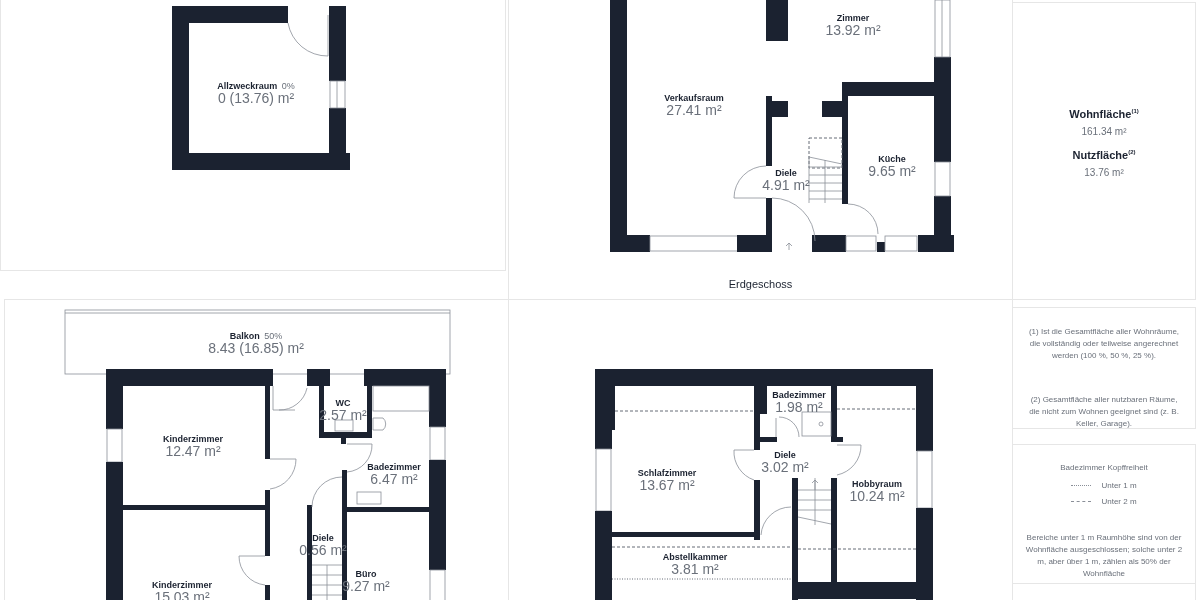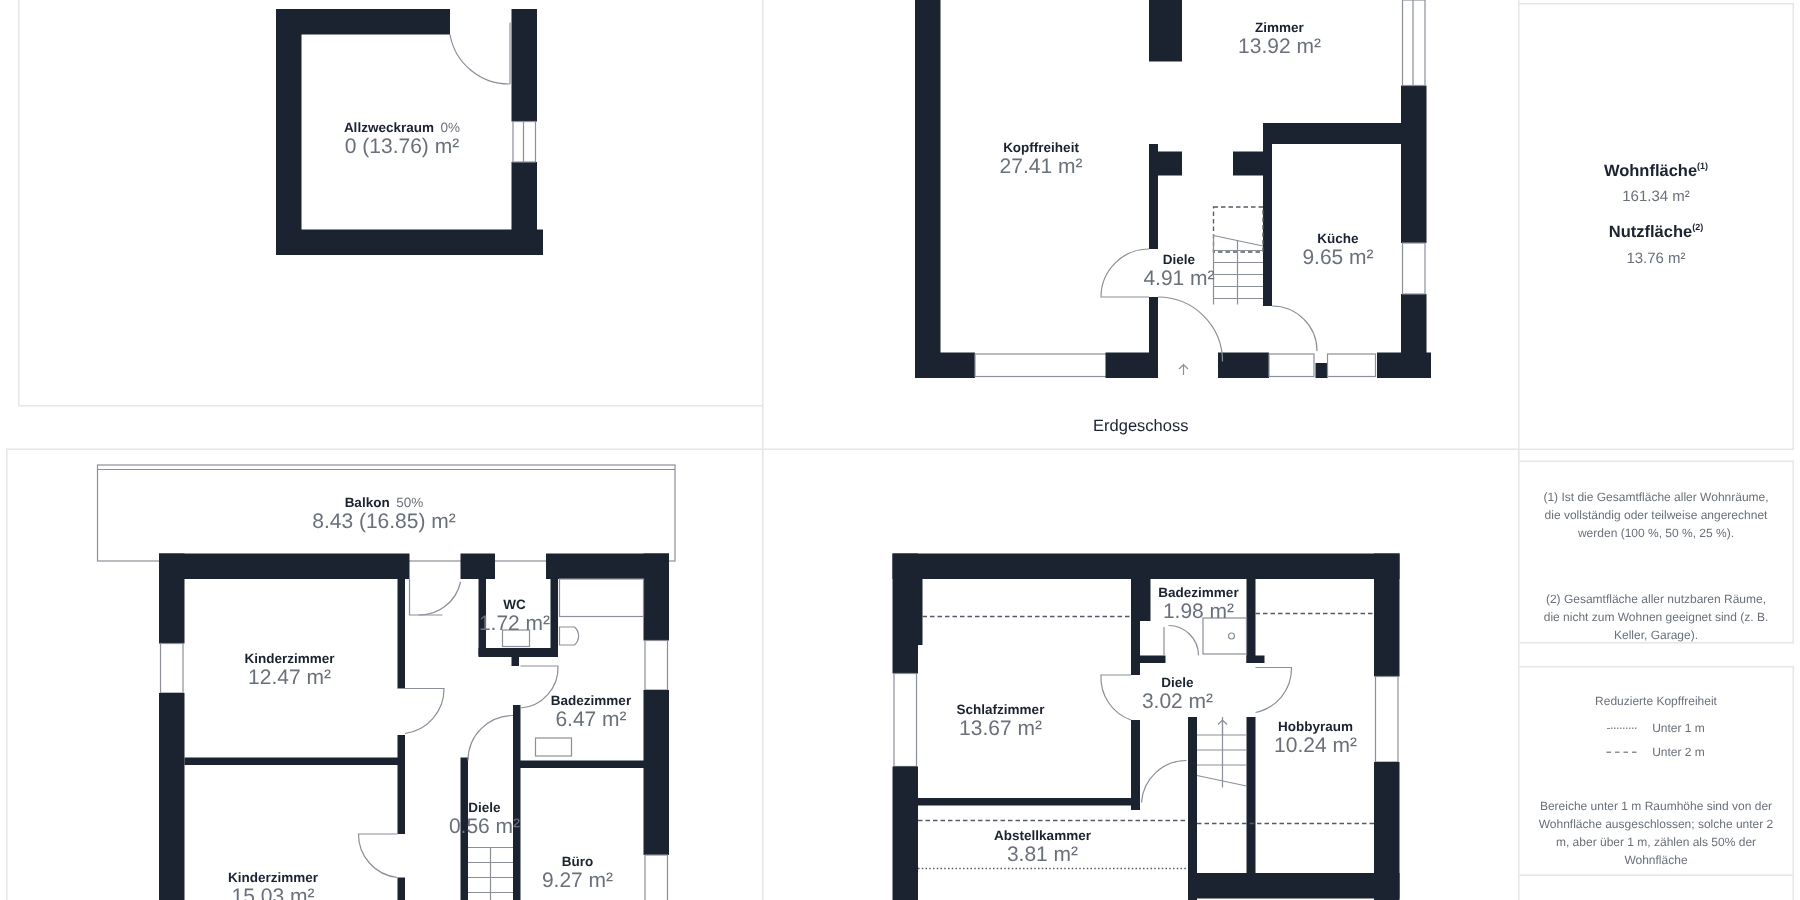--- a/index.html
+++ b/index.html
@@ -28,21 +28,21 @@
 
   .note { font-size: 8px; color: #6a707a; text-align: center; line-height: 12px; }
   .legend-row { display: flex; justify-content: center; align-items: center; gap: 10px; font-size: 8px; color: #6a707a; margin-top: 7px; }
   .legend-line { width: 20px; height: 0; }
   .legend-line.dotted { border-top: 1px dotted #8a8f98; }
   .legend-line.dashed { border-top: 1px dashed #8a8f98; }
 </style>
 </head>
 <body>
 
-<div class="panel" style="left:12px; top:-1px; width:506px; height:272px;">
+<div class="panel" style="left:0; top:-1px; width:506px; height:272px;">
   <svg class="plan" width="506" height="300">
 
     <rect class="wall" x="171" y="6" width="116" height="17"></rect>
     <rect class="wall" x="171" y="6" width="17" height="163"></rect>
     <rect class="wall" x="171" y="153" width="178" height="17"></rect>
     <rect class="wall" x="328" y="6" width="17" height="75"></rect>
     <rect class="wall" x="328" y="108" width="17" height="62"></rect>
 
     <rect class="win" x="329" y="81" width="15" height="27"></rect>
     <line class="thin" x1="336" y1="81" x2="336" y2="108"></line>
@@ -101,21 +101,21 @@
     <path class="thin" d="M263 198 A43 43 0 0 1 306 241"></path>
     <path class="thin" d="M339 204 A30 30 0 0 1 369 234"></path>
 
     <path class="thin" d="M280 250 L280 243 M277 246 L280 243 L283 246"></path>
   </svg>
   <div class="room" style="left:344px; top:12px;">
     <div class="name">Zimmer</div>
     <div class="area">13.92 m²</div>
   </div>
   <div class="room" style="left:185px; top:92px;">
-    <div class="name">Kopffreiheit</div>
+    <div class="name">Verkaufsraum</div>
     <div class="area">27.41 m²</div>
   </div>
   <div class="room" style="left:277px; top:167px;">
     <div class="name">Diele</div>
     <div class="area">4.91 m²</div>
   </div>
   <div class="room" style="left:383px; top:153px;">
     <div class="name">Küche</div>
     <div class="area">9.65 m²</div>
   </div>
@@ -171,39 +171,39 @@
     <path class="thin" d="M342 144 L367 144 A27 27 0 0 1 342 172"></path>
     <path class="thin" d="M337 177 A30 30 0 0 0 307 207"></path>
     <path class="thin" d="M260 256 L234 256 A29 29 0 0 0 260 285"></path>
   </svg>
   <div class="room" style="left:251px; top:28px;">
     <div><span class="name">Balkon</span> <span class="name pct">50%</span></div>
     <div class="area">8.43 (16.85) m²</div>
   </div>
   <div class="room" style="left:338px; top:97px;">
     <div class="name">WC</div>
-    <div class="area">1.72 m²</div>
+    <div class="area">2.57 m²</div>
   </div>
   <div class="room" style="left:188px; top:133px;">
     <div class="name">Kinderzimmer</div>
     <div class="area">12.47 m²</div>
   </div>
   <div class="room" style="left:389px; top:161px;">
     <div class="name">Badezimmer</div>
     <div class="area">6.47 m²</div>
   </div>
   <div class="room" style="left:318px; top:232px;">
     <div class="name">Diele</div>
     <div class="area">0.56 m²</div>
   </div>
   <div class="room" style="left:177px; top:279px;">
     <div class="name">Kinderzimmer</div>
     <div class="area">15.03 m²</div>
   </div>
-  <div class="room" style="left:380px; top:268px;">
+  <div class="room" style="left:361px; top:268px;">
     <div class="name">Büro</div>
     <div class="area">9.27 m²</div>
   </div>
 </div>
 
 <div class="panel" style="left:508px; top:299px; width:505px; height:310px;">
   <svg class="plan" width="505" height="310">
 
     <rect class="wall" x="86" y="69" width="338" height="17"></rect>
     <rect class="wall" x="86" y="69" width="17" height="80"></rect>
@@ -278,21 +278,21 @@
     <div class="val">13.76 m²</div>
   </div>
 </div>
 
 <div class="panel" style="left:1012px; top:307px; width:184px; height:122px;">
   <div class="note" style="position:absolute; top:18px; left:14px; right:14px;">(1) Ist die Gesamtfläche aller Wohnräume, die vollständig oder teilweise angerechnet werden (100 %, 50 %, 25 %).</div>
   <div class="note" style="position:absolute; top:86px; left:14px; right:14px;">(2) Gesamtfläche aller nutzbaren Räume, die nicht zum Wohnen geeignet sind (z. B. Keller, Garage).</div>
 </div>
 
 <div class="panel" style="left:1012px; top:444px; width:184px; height:140px;">
-  <div class="note" style="margin-top:17px;">Reduzierte Kopffreiheit</div>
+  <div class="note" style="margin-top:17px;">Badezimmer Kopffreiheit</div>
   <div class="legend-row">
     <span class="legend-line dotted"></span>
     <span>Unter 1 m</span>
   </div>
   <div class="legend-row">
     <span class="legend-line dashed"></span>
     <span>Unter 2 m</span>
   </div>
   <div class="note" style="margin:26px 10px 0 10px;">Bereiche unter 1 m Raumhöhe sind von der Wohnfläche ausgeschlossen; solche unter 2 m, aber über 1 m, zählen als 50% der Wohnfläche</div>
 </div>

